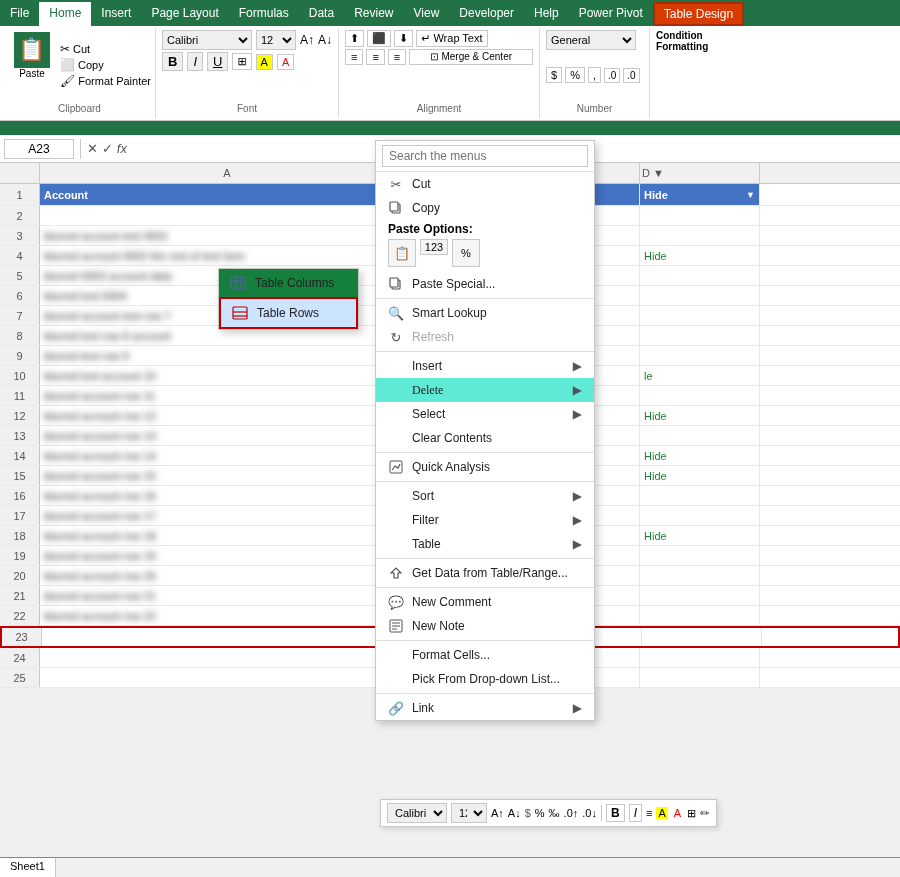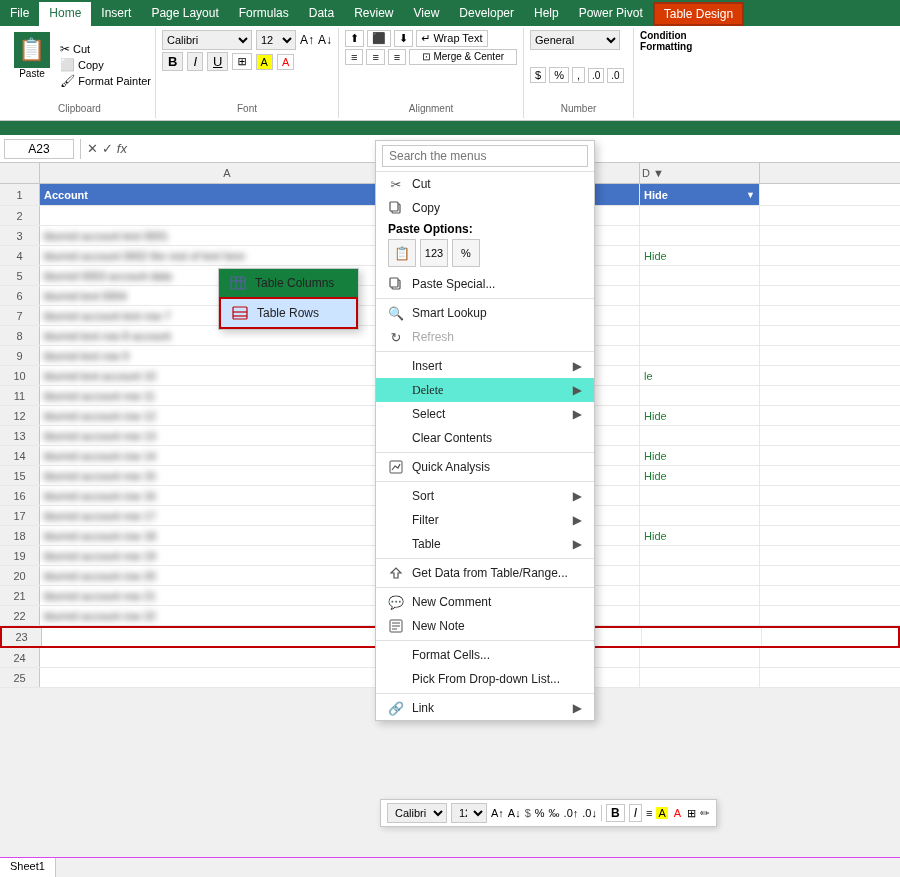--- a/index.html
+++ b/index.html
@@ -130,21 +130,21 @@
       <div style="display:flex;gap:3px;margin-bottom:2px;">
         <span style="border:1px solid #c8c8c8;padding:1px 4px;cursor:pointer;font-size:11px;">⬆</span>
         <span style="border:1px solid #c8c8c8;padding:1px 4px;cursor:pointer;font-size:11px;">⬛</span>
         <span style="border:1px solid #c8c8c8;padding:1px 4px;cursor:pointer;font-size:11px;">⬇</span>
         <span style="border:1px solid #c8c8c8;padding:1px 4px;cursor:pointer;font-size:11px;">↵ Wrap Text</span>
       </div>
       <div style="display:flex;gap:3px;">
         <span style="border:1px solid #c8c8c8;padding:1px 5px;cursor:pointer;font-size:11px;">≡</span>
         <span style="border:1px solid #c8c8c8;padding:1px 5px;cursor:pointer;font-size:11px;">≡</span>
         <span style="border:1px solid #c8c8c8;padding:1px 5px;cursor:pointer;font-size:11px;">≡</span>
-        <span style="border:1px solid #c8c8c8;padding:1px 12px;cursor:pointer;font-size:10px;">⊡ Merge &amp; Center</span>
+        <span style="border:1px solid #c8c8c8;padding:1px 20px;cursor:pointer;font-size:10px;">⊡ Merge &amp; Center</span>
       </div>
       <span style="font-size:10px;color:#666;position:absolute;bottom:4px;left:50%;transform:translateX(-50%);">Alignment</span>
     </div>
 
     <div style="display:flex;flex-direction:column;padding:2px 6px;border-right:1px solid #ddd;position:relative;padding-bottom:18px;min-width:110px;">
       <select style="font-size:11px;height:20px;width:90px;border:1px solid #c8c8c8;margin-bottom:17px;">
         <option>General</option>
       </select>
       <div style="display:flex;gap:3px;align-items:center;">
         <span style="border:1px solid #c8c8c8;padding:1px 4px;cursor:pointer;font-size:11px;">$</span>
@@ -409,21 +409,21 @@
             </svg>
         </span>
         <span>Copy</span>
       </div>
 
       <div style="padding:2px 12px 0;">
         <strong style="font-size:12px;">Paste Options:</strong>
       </div>
       <div style="display:flex;gap:4px;padding:3px 12px 5px;">
         <div style="width:28px;height:28px;border:1px solid #c8c8c8;background:#f5f5f5;display:flex;align-items:center;justify-content:center;cursor:pointer;font-size:13px;">📋</div>
-        <div style="width:28px;height:28px;border:1px solid #c8c8c8;background:#f5f5f5;display:flex;align-items:center;justify-content:center;cursor:pointer;font-size:11px;">123</div>
+        <div style="width:28px;height:16px;border:1px solid #c8c8c8;background:#f5f5f5;display:flex;align-items:center;justify-content:center;cursor:pointer;font-size:11px;">123</div>
         <div style="width:28px;height:28px;border:1px solid #c8c8c8;background:#f5f5f5;display:flex;align-items:center;justify-content:center;cursor:pointer;font-size:11px;">%</div>
       </div>
 
       <div class="menu-item">
         <span class="menu-icon">
           <svg width="14" height="14" viewBox="0 0 14 14">
               <rect x="3" y="3" width="8" height="9" rx="1" fill="none" stroke="#555" stroke-width="1.2"></rect>
               <rect x="1" y="1" width="8" height="9" rx="1" fill="white" stroke="#555" stroke-width="1.2"></rect>
             </svg>
         </span>

